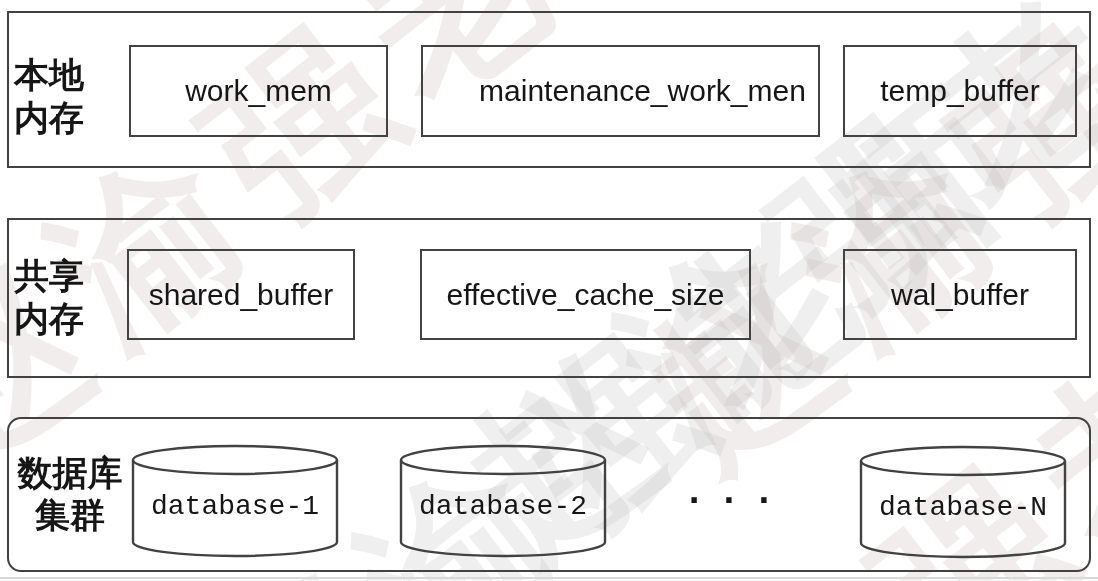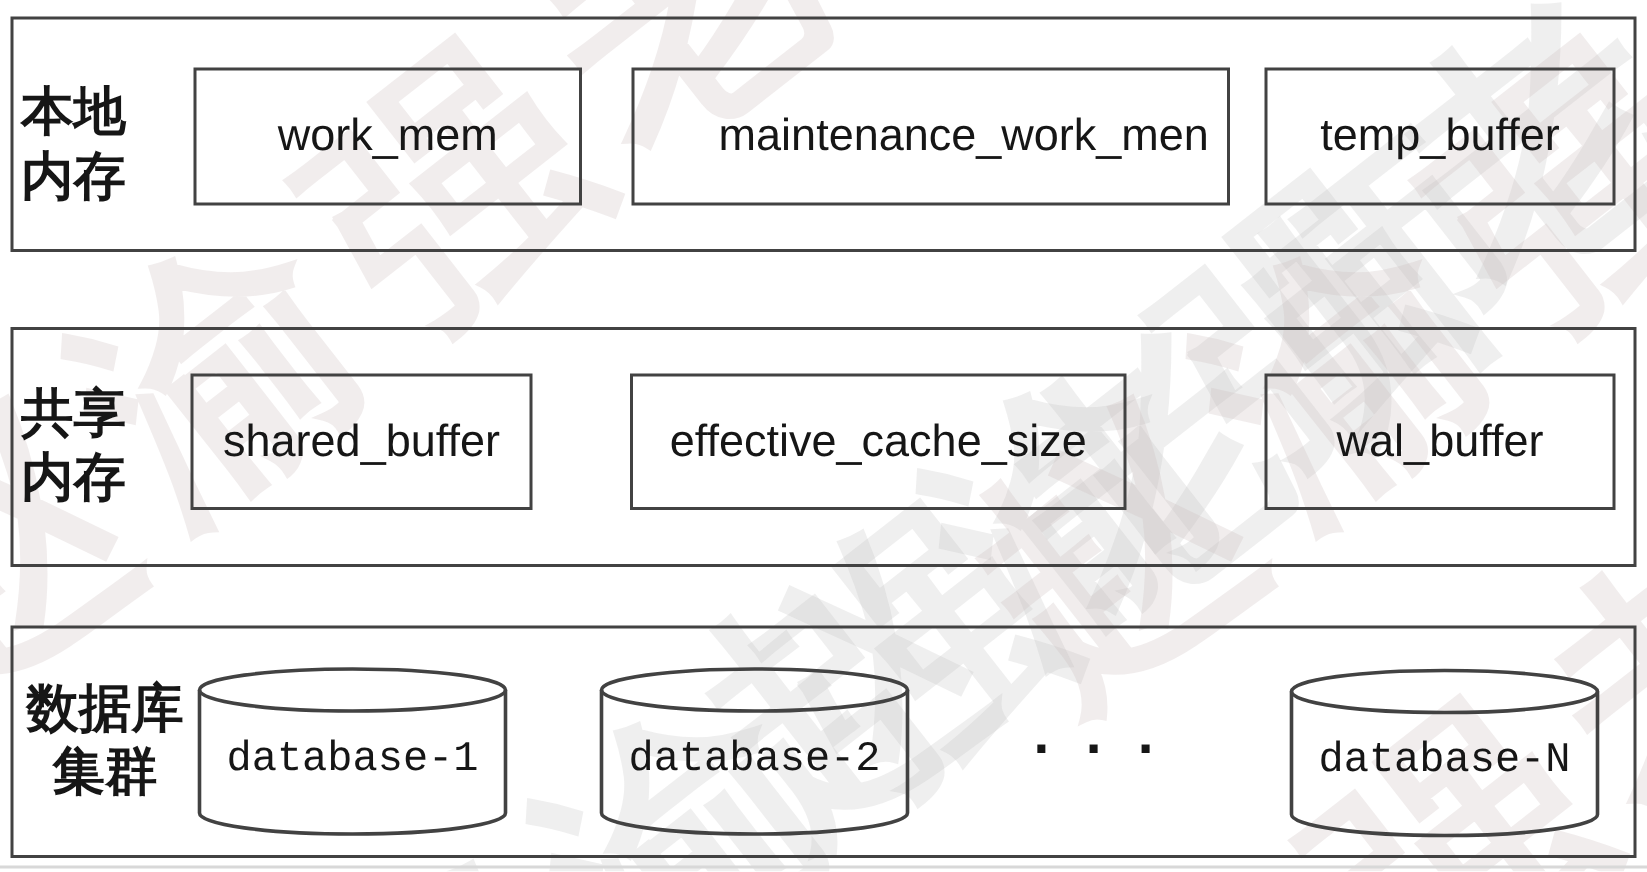--- a/index.html
+++ b/index.html
@@ -37,21 +37,21 @@
     position: absolute;
     left: 7px;
     width: 1084px;
     border: 2px solid #424242;
     background: transparent;
     z-index: 1;
     box-sizing: border-box;
   }
   .p1 { top: 11px;  height: 157px; }
   .p2 { top: 218px; height: 160px; }
-  .p3 { top: 417px; height: 155px; }
+  .p3 { top: 417px; height: 155px; border-radius: 14px; }
 
   .panel-label {
     position: absolute;
     left: 5px;
     top: 50%;
     transform: translateY(-50%);
     width: 118px;
     color: #161616;
     font-size: 35px;
     font-weight: 700;

